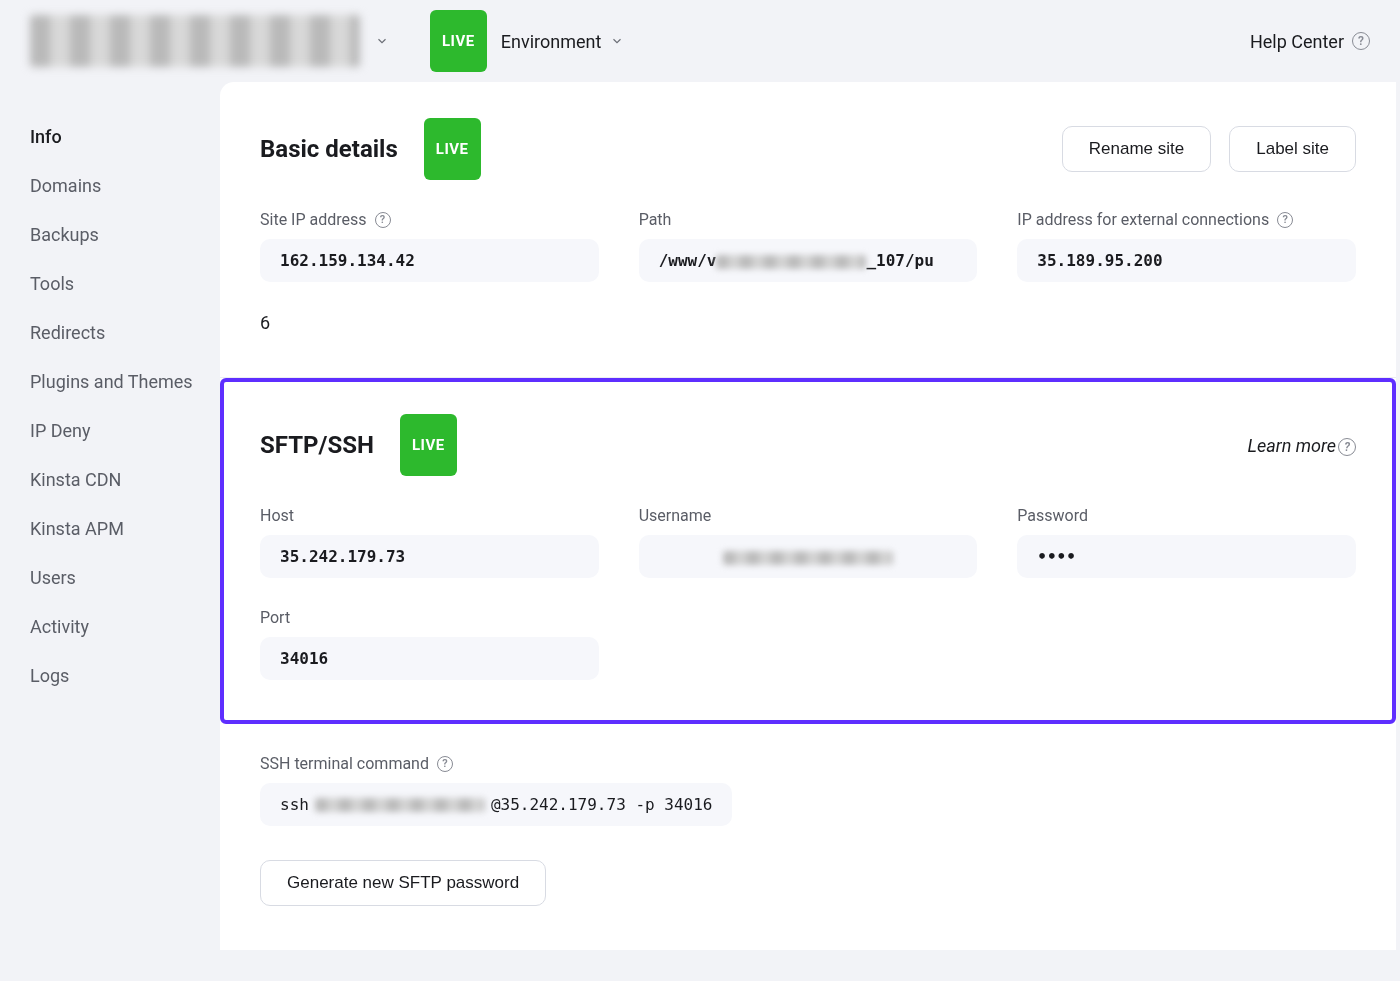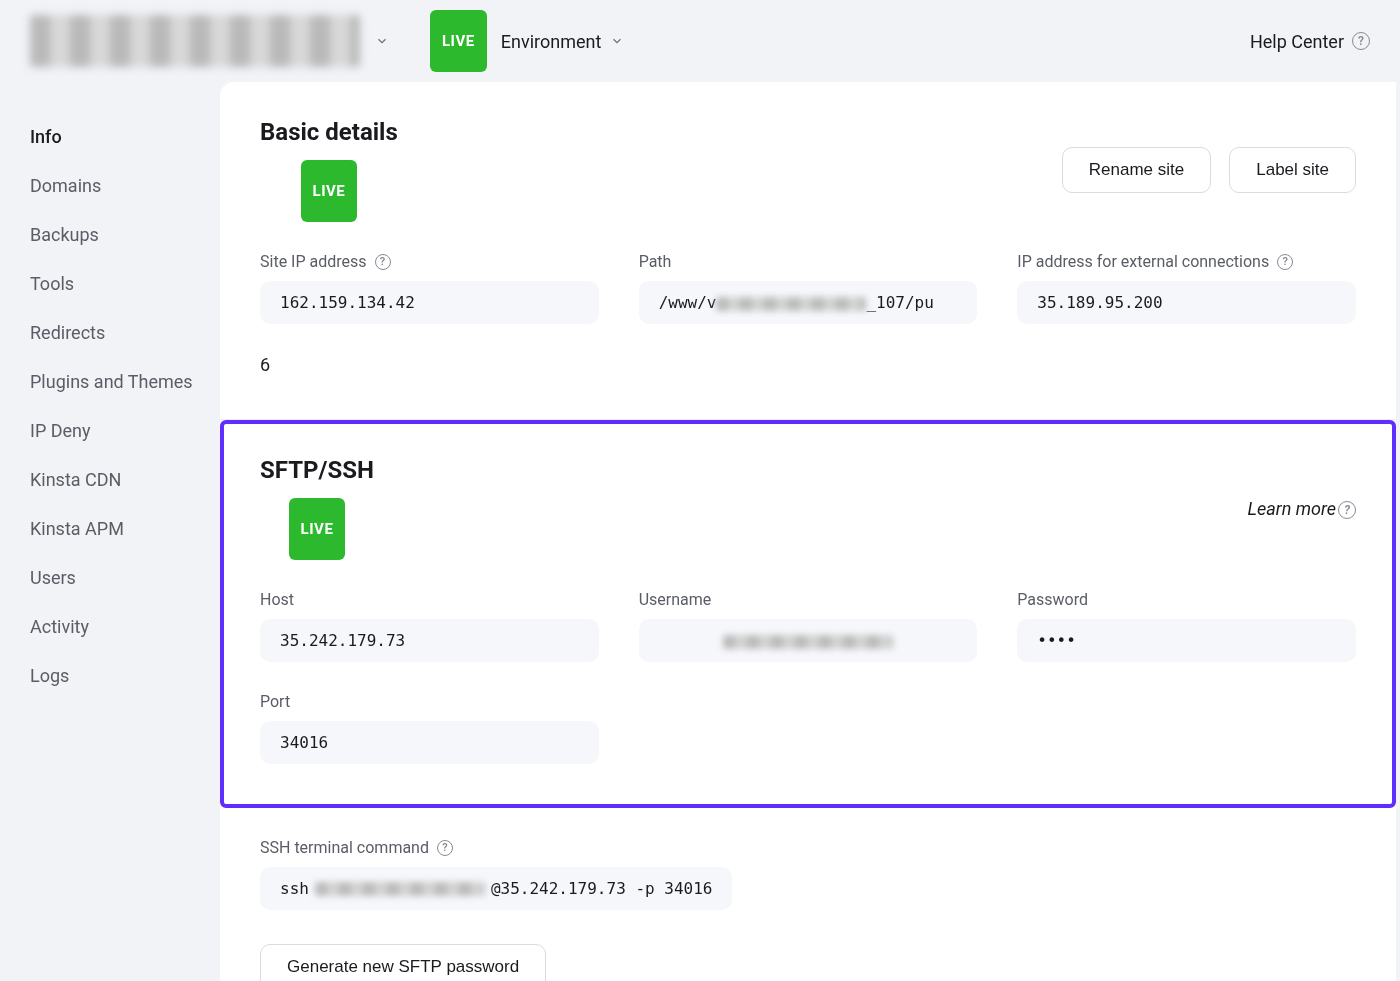--- a/index.html
+++ b/index.html
@@ -62,21 +62,21 @@
   .panel {
     padding:36px 40px 44px 40px;
   }
   .panel + .panel { border-top:1px solid #eceef3; }
   .panel-header {
     display:flex;
     align-items:center;
     justify-content:space-between;
     margin-bottom:30px;
   }
-  .panel-title-grp { display:flex; align-items:center; gap:14px;flex-direction:column; }
+  .panel-title-grp { display:flex; align-items:center; gap:26px; }
   .panel-title { font-size:24px; font-weight:700; }
   .panel-actions { display:flex; gap:18px; }
   .btn {
     background:#fff;
     border:1px solid #d8dbe3;
     border-radius:10px;
     padding:12px 26px;
     font-size:17px;
     cursor:pointer;
     color:#1a1b1f;
@@ -92,20 +92,21 @@
   .field-pill {
     background:#f6f7fb;
     border-radius:10px;
     padding:12px 20px;
     font-family: ui-monospace, SFMono-Regular, Menlo, Consolas, monospace;
     font-size:16px;
     color:#1a1b1f;
     width:100%;
     overflow:hidden;
     white-space:nowrap;
+    font-weight:bold;
   }
   .field-pill .blur-span {
     display:inline-block;
     vertical-align:middle;
     background:repeating-linear-gradient(90deg,#bcbcbc 0 12px,#d2d2d2 12px 24px);
     filter:blur(3px);
     height:14px;
     border-radius:3px;
   }
   .highlight-box {

